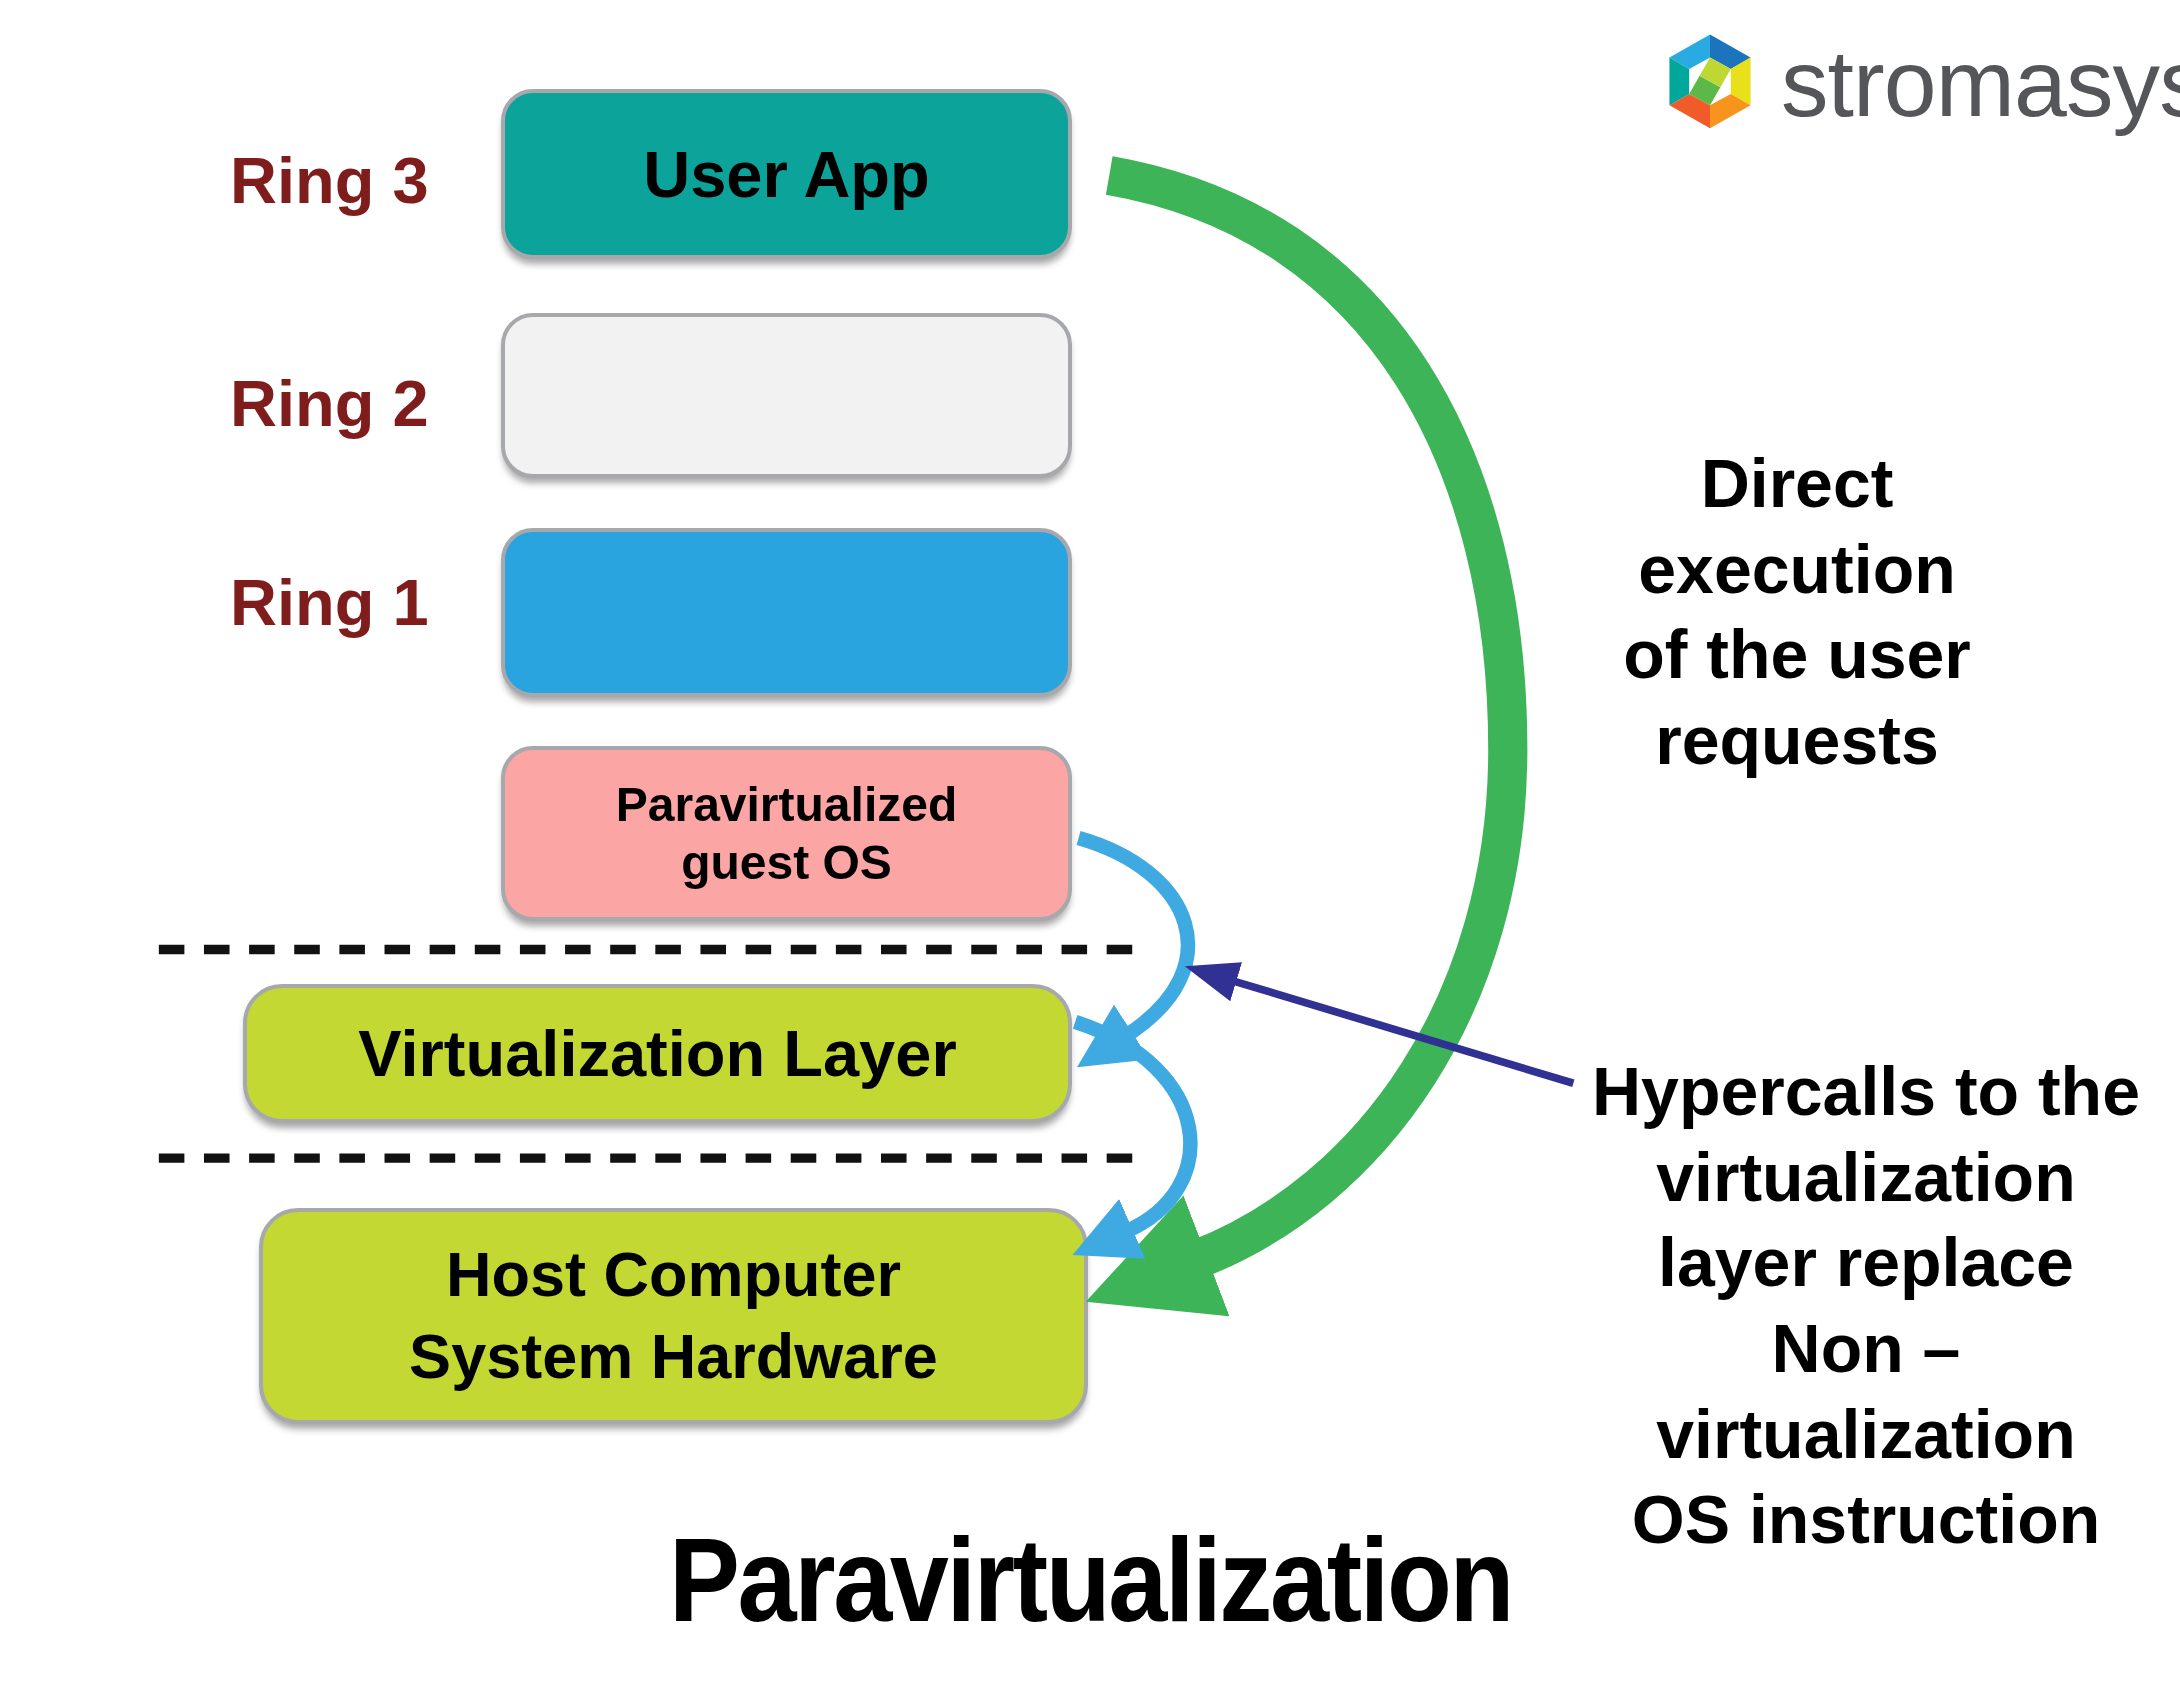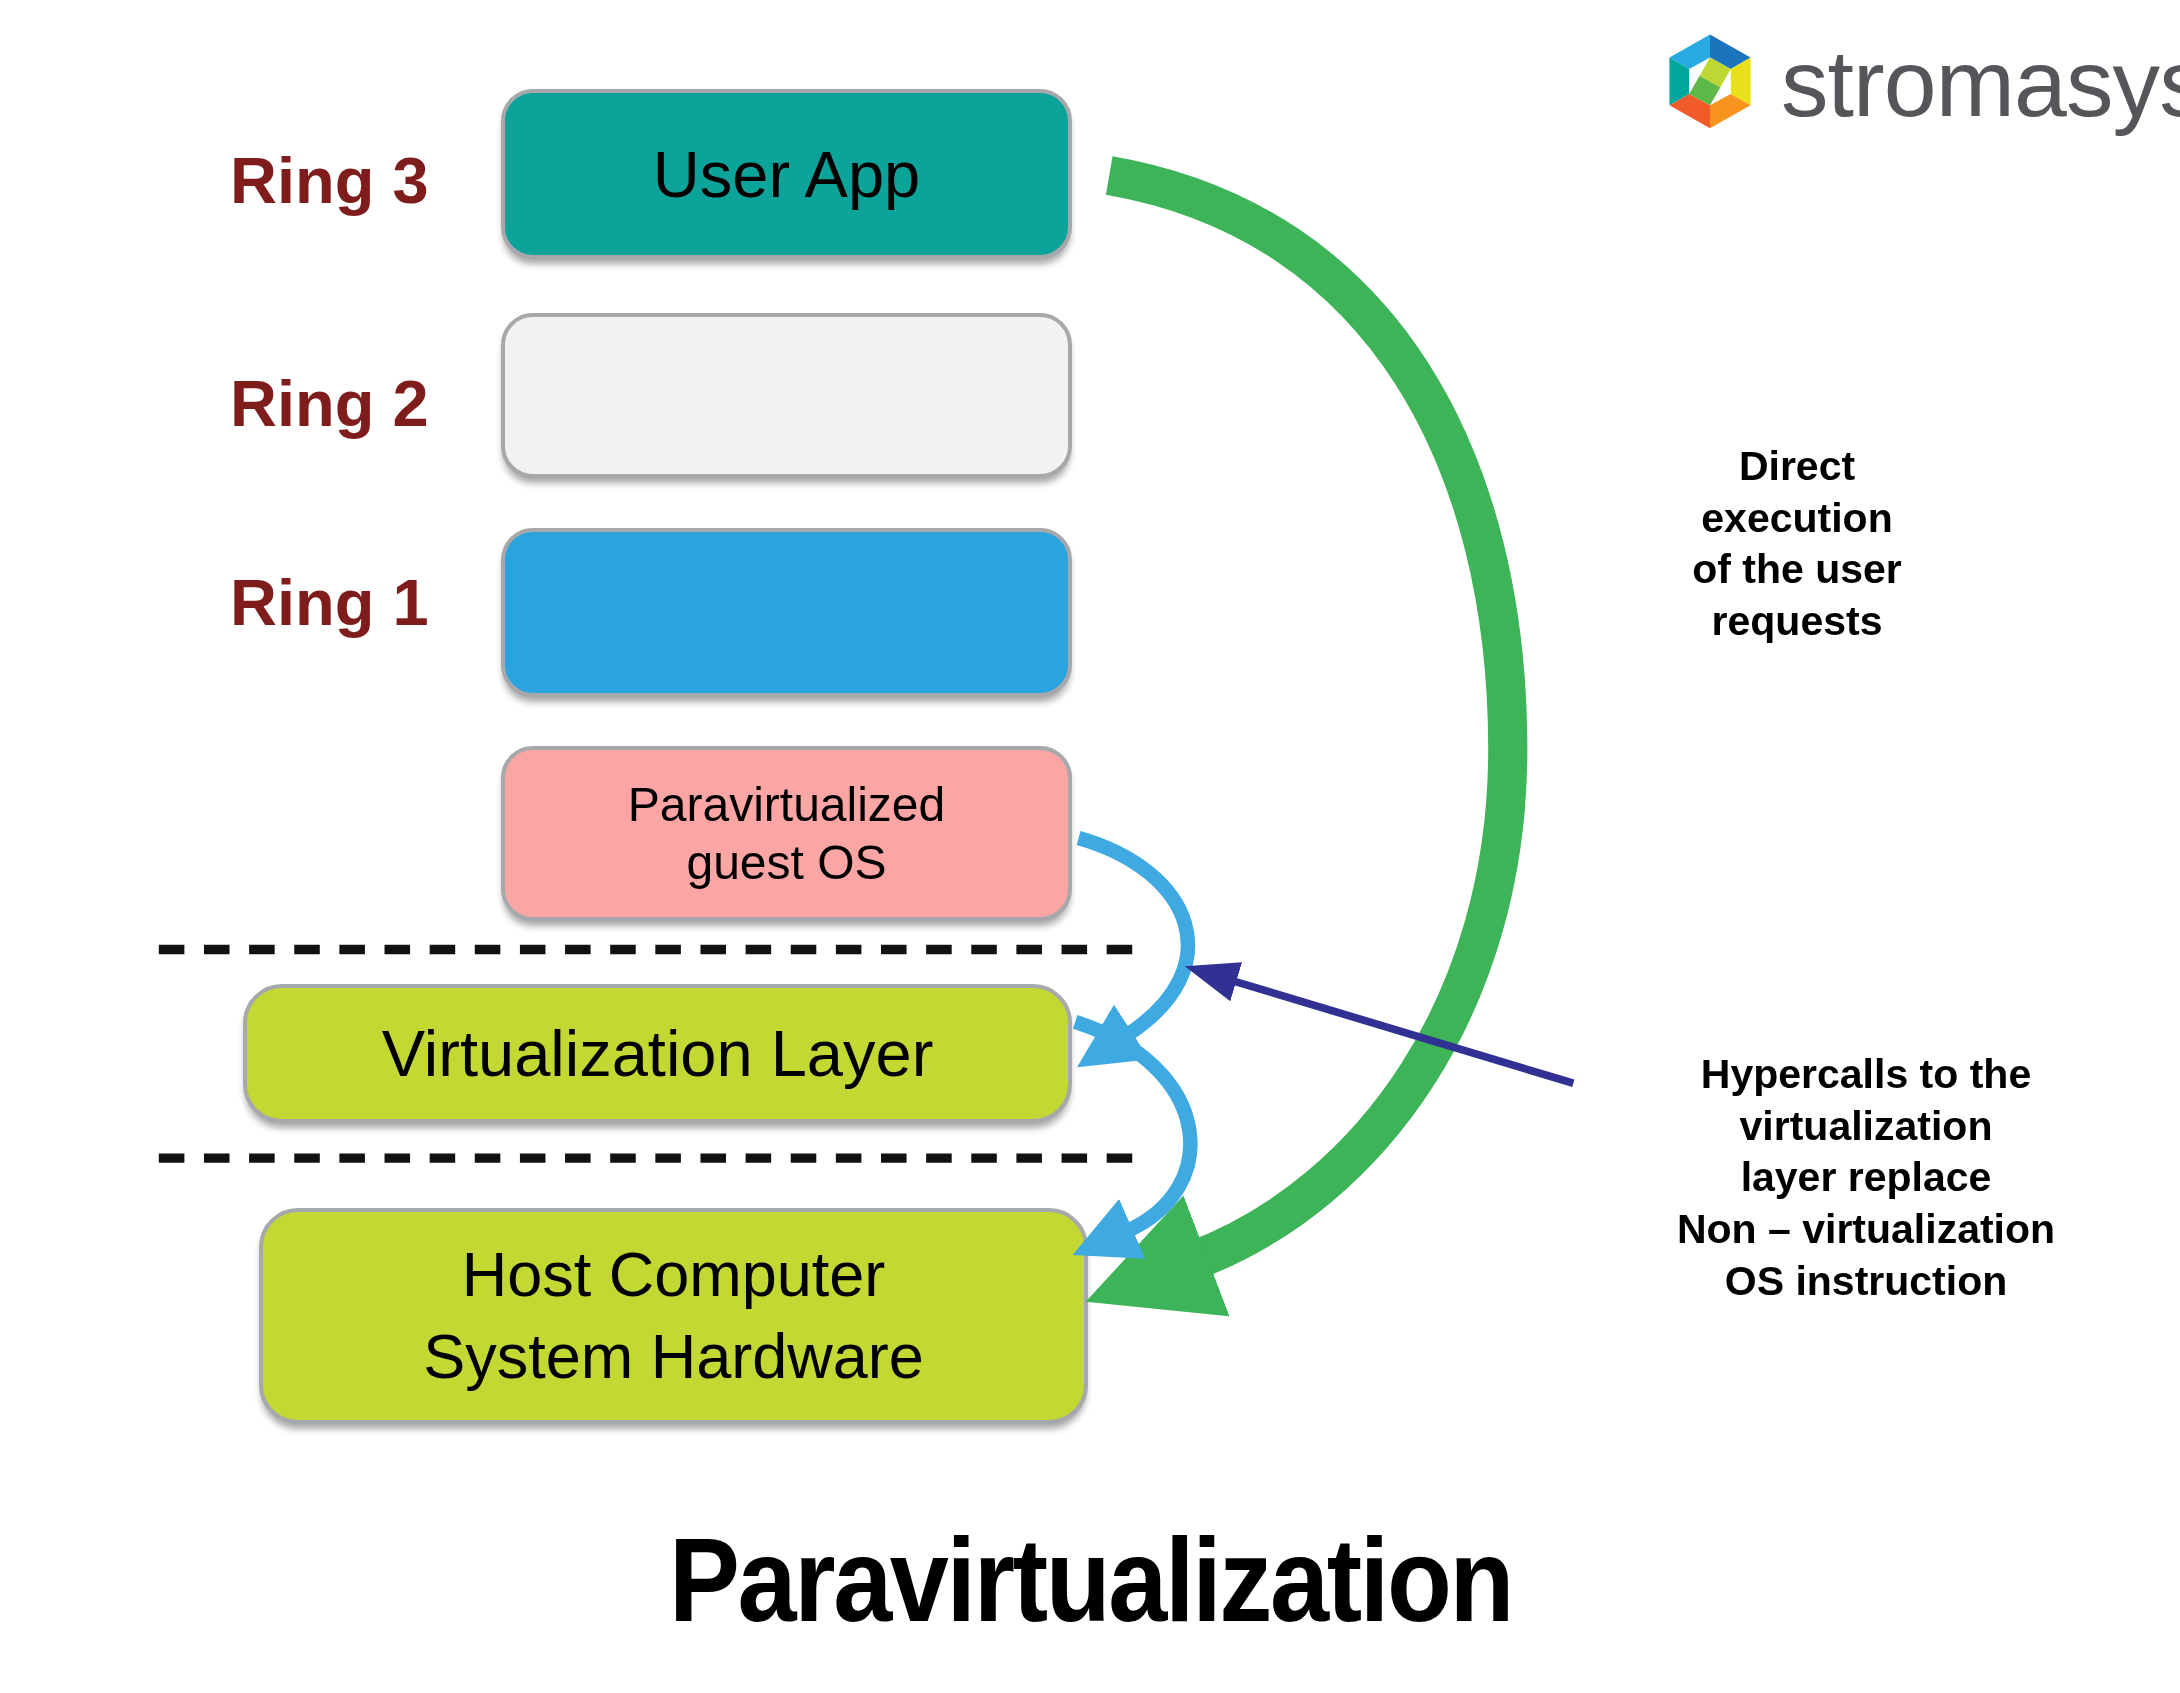--- a/index.html
+++ b/index.html
@@ -26,21 +26,21 @@
 
   
   .box{
     position:absolute;
     border:4.3px solid #A6A8AB;
     border-radius:32px;
     display:flex;
     align-items:center;
     justify-content:center;
     text-align:center;
-    font-weight:normal;
+    font-weight:bold;
     color:#000;
     box-shadow:0 6.8px 7.7px -2.6px rgba(0,0,0,.35);
     box-sizing:border-box;
   }
   .ring-box{left:501px;width:571px;}
   .wide-box{left:243px;width:829px;border-radius:39px;}
   .box-user-app{top:89px;height:170px;font-size:65px;}
   .box-ring2{top:313px;height:165px;}
   .box-ring1{top:528px;height:169px;}
   .box-ring0{top:746px;height:175px;font-size:48px;line-height:1.2;}
@@ -48,21 +48,21 @@
   .box-host{top:1208px;height:216px;font-size:63px;line-height:1.3;}
 
   
   .overlay{position:absolute;left:0;top:0;width:2181px;height:1693px;pointer-events:none;}
 
   
   .annot{
     position:absolute;
     text-align:center;
     font-weight:bold;
-    font-size:41px;
+    font-size:68px;
     line-height:1.26;
     color:#000;
   }
   .annot-direct{left:1584px;top:441px;width:426px;}
   .annot-hypercalls{left:1572px;top:1049px;width:588px;}
 
   
   .title{
     position:absolute;
     left:0;top:1512px;width:2181px;

